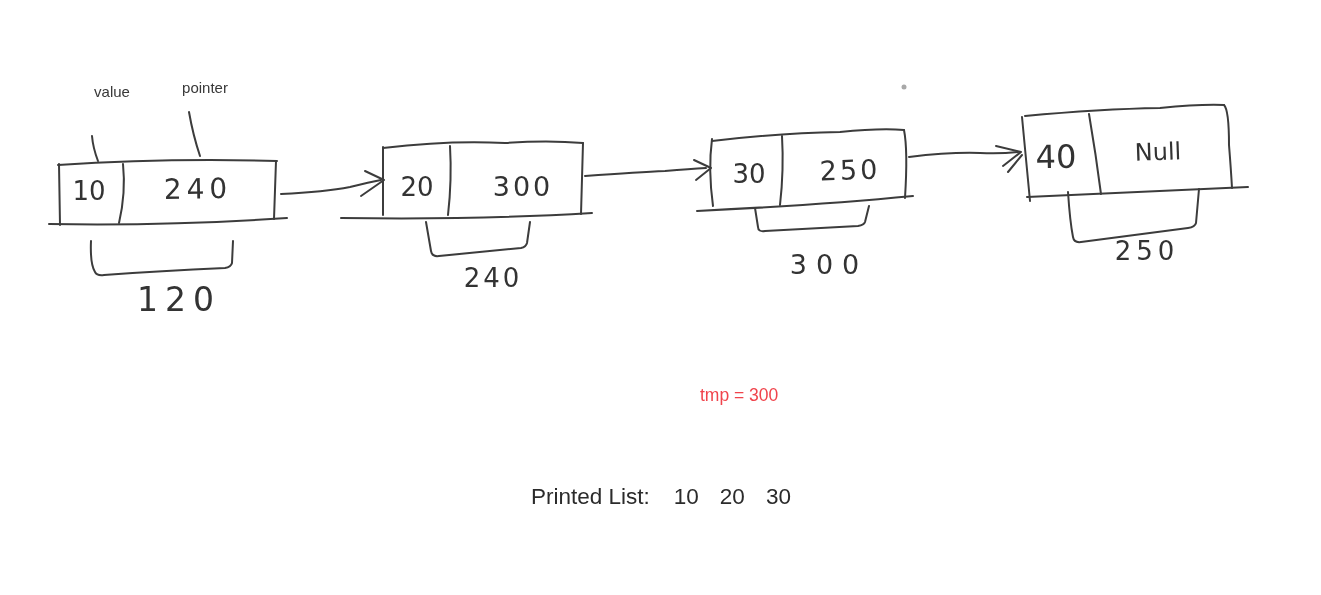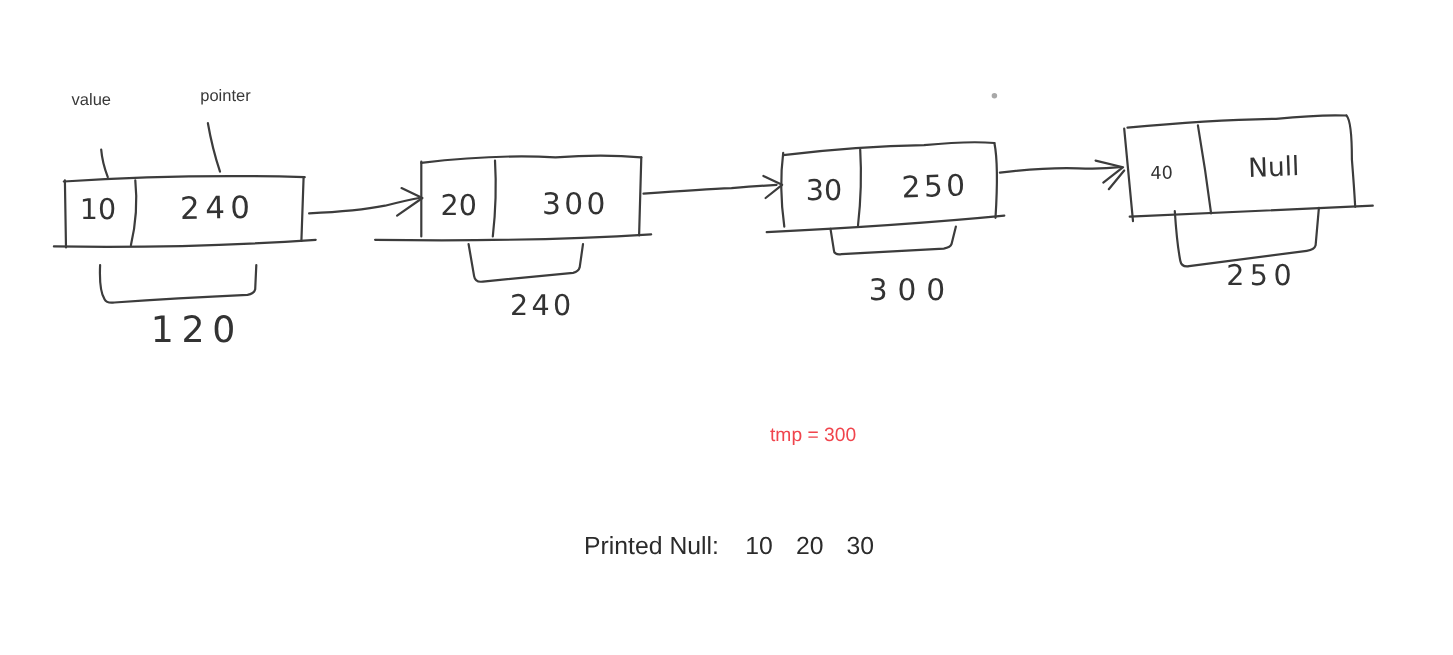--- a/index.html
+++ b/index.html
@@ -80,43 +80,43 @@
       <path d="M1224 105 Q1229 110 1229 145 Q1231 170 1232 188"></path>
       <path d="M1027 197 Q1130 192 1248 187"></path>
       <path d="M1022 117 Q1026 160 1030 201"></path>
       <path d="M1089 114 Q1096 155 1101 194"></path>
       <path d="M1068 192 Q1070 222 1073 237 Q1074 243 1081 242 L1188 228 Q1195 227 1196 223 L1199 189"></path>
     </g>
 
     <circle cx="904" cy="87" r="2.5" fill="#a8a8a8" stroke="none"></circle>
   </svg>
 
-  <div class="txt typed" style="left:83px;top:91px;">value</div>
+  <div class="txt typed" style="left:112px;top:91px;">value</div>
   <div class="txt typed" style="left:205px;top:87px;">pointer</div>
 
   <div class="txt hand" style="left:89px;top:191px;font-size:26px;">10</div>
   <div class="txt hand" style="left:198px;top:189px;font-size:28px;letter-spacing:5px;transform:translate(-50%,-50%) rotate(-1deg);">240</div>
   <div class="txt hand" style="left:179px;top:299px;font-size:33px;letter-spacing:7px;">120</div>
 
   <div class="txt hand" style="left:417px;top:187px;font-size:26px;">20</div>
   <div class="txt hand" style="left:523px;top:186px;font-size:27px;letter-spacing:3px;">300</div>
   <div class="txt hand" style="left:493px;top:278px;font-size:26px;letter-spacing:3px;">240</div>
 
   <div class="txt hand" style="left:749px;top:174px;font-size:26px;">30</div>
   <div class="txt hand" style="left:850px;top:170px;font-size:27px;letter-spacing:3px;transform:translate(-50%,-50%) rotate(-2deg);">250</div>
   <div class="txt hand" style="left:829px;top:264px;font-size:27px;letter-spacing:9px;">300</div>
 
-  <div class="txt hand" style="left:1056px;top:157px;font-size:16px;transform:translate(-50%,-50%) rotate(-1deg);">40</div>
+  <div class="txt hand" style="left:1056px;top:157px;font-size:32px;transform:translate(-50%,-50%) rotate(-1deg);">40</div>
   <div class="txt hand" style="left:1158px;top:152px;font-size:24px;transform:translate(-50%,-50%) rotate(-2deg);">Null</div>
   <div class="txt hand" style="left:1147px;top:251px;font-size:26px;letter-spacing:5px;">250</div>
 
   <div class="annotation">
     <div>tmp = 300</div>
   </div>
 
   <div class="printed">
-    <span class="plabel">Printed Null:</span>
+    <span class="plabel">Printed List:</span>
     <span class="pnum">10</span>
     <span class="pnum">20</span>
     <span class="pnum">30</span>
   </div>
 
 </div>
 
 </body></html>

